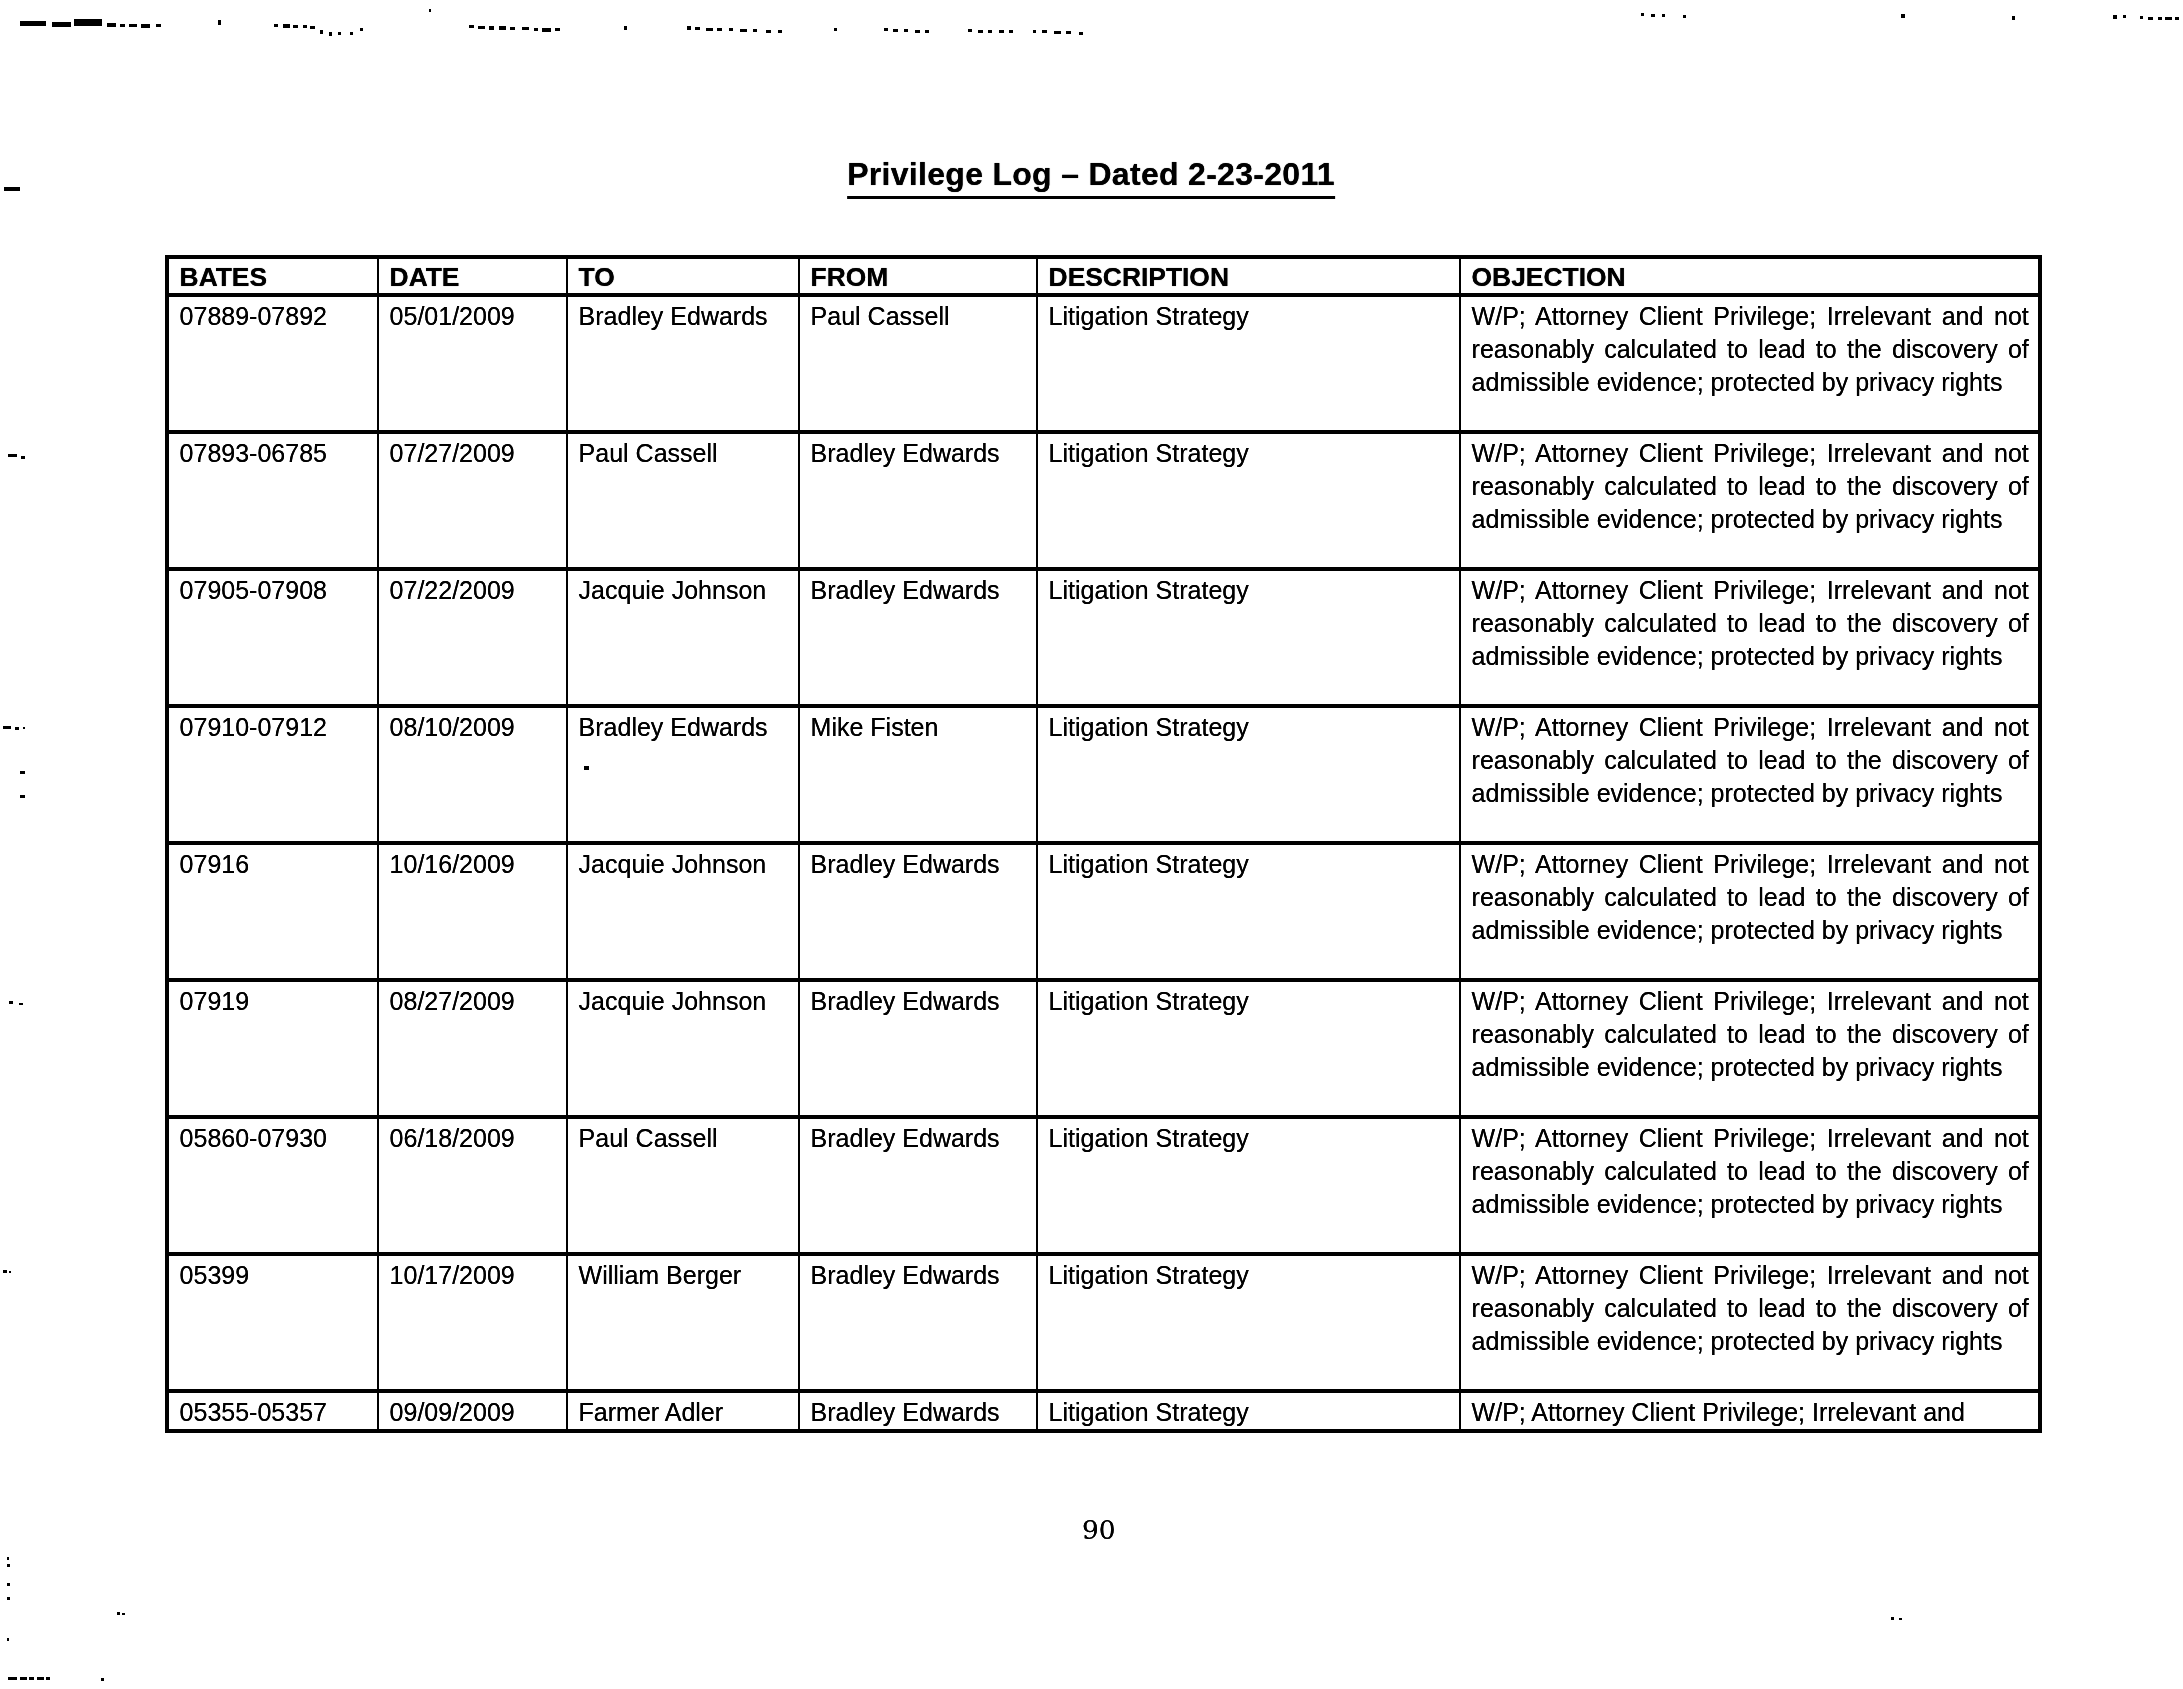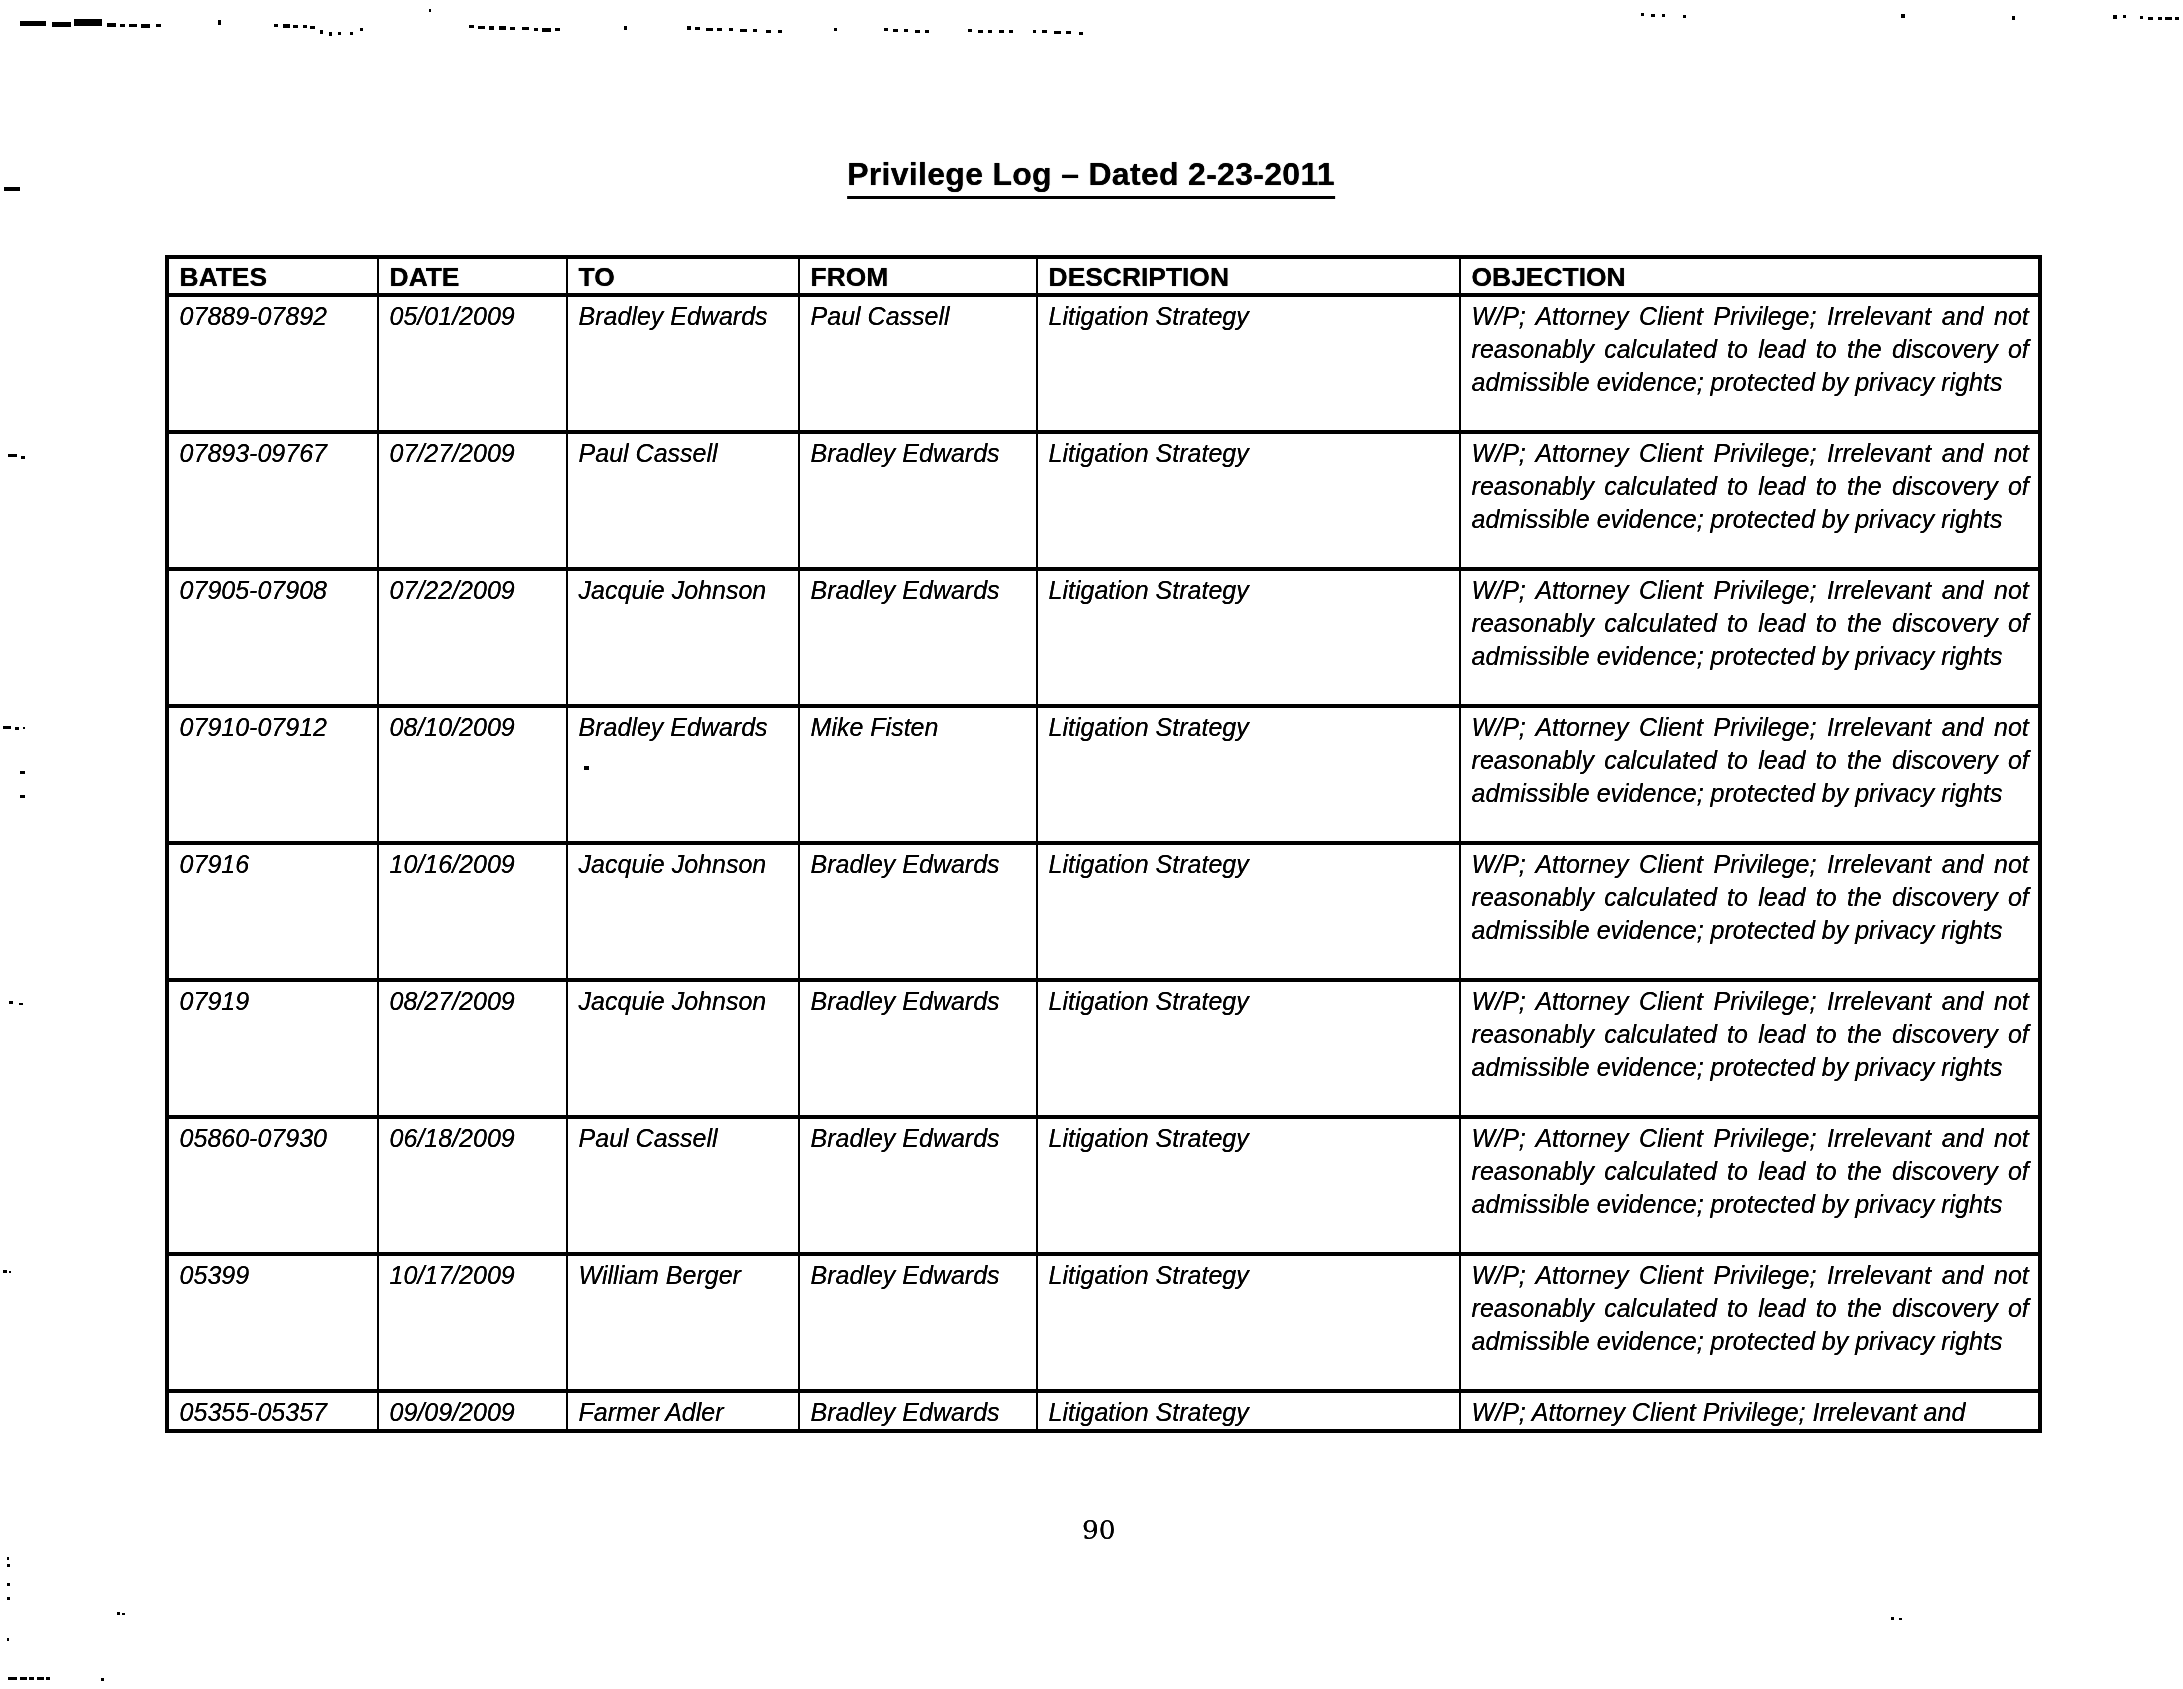--- a/index.html
+++ b/index.html
@@ -40,21 +40,21 @@
   table.log-table th, table.log-table td {
     border: 2.6px solid #000;
     border-top-width: 4px;
     border-bottom-width: 4px;
     vertical-align: top;
     padding: 2.6px 9.2px 0 10.6px;
     overflow: hidden;
   }
   table.log-table { border: 4px solid #000; }
   thead tr { height: 38px; }
-  tbody tr { height: 137px; font-style: italic; }
+  tbody tr { height: 137px; }
   tbody tr.last-row { height: 38px; }
   th {
     text-align: left;
     font-size: 26.4px;
     font-weight: 700;
     text-shadow: 0 0 0.7px #000;
     white-space: nowrap;
   }
   th .hu { border-bottom: 2.6px solid #000; padding-bottom: 10px; }
   td {
@@ -109,21 +109,21 @@
       <tbody>
           <tr>
             <td class="col-bates">07889-07892</td>
             <td class="col-date">05/01/2009</td>
             <td class="col-to">Bradley Edwards</td>
             <td class="col-from">Paul Cassell</td>
             <td class="col-description">Litigation Strategy</td>
             <td class="col-objection">W/P; Attorney Client Privilege; Irrelevant and not reasonably calculated to lead to the discovery of admissible evidence; protected by privacy rights</td>
           </tr>
           <tr>
-            <td class="col-bates">07893-09767</td>
+            <td class="col-bates">07893-06785</td>
             <td class="col-date">07/27/2009</td>
             <td class="col-to">Paul Cassell</td>
             <td class="col-from">Bradley Edwards</td>
             <td class="col-description">Litigation Strategy</td>
             <td class="col-objection">W/P; Attorney Client Privilege; Irrelevant and not reasonably calculated to lead to the discovery of admissible evidence; protected by privacy rights</td>
           </tr>
           <tr>
             <td class="col-bates">07905-07908</td>
             <td class="col-date">07/22/2009</td>
             <td class="col-to">Jacquie Johnson</td>

